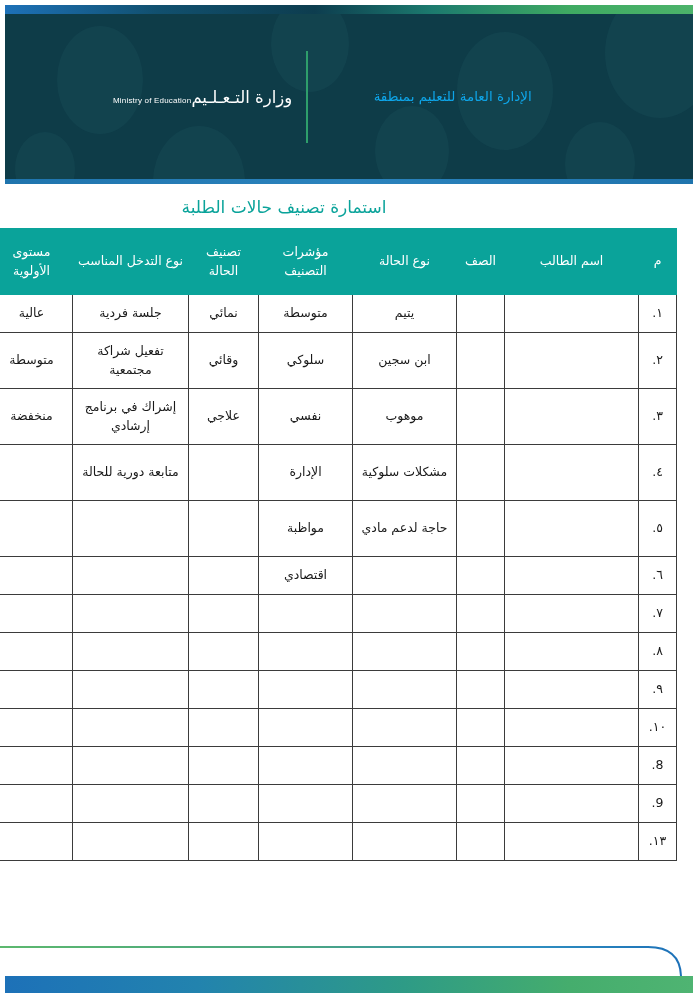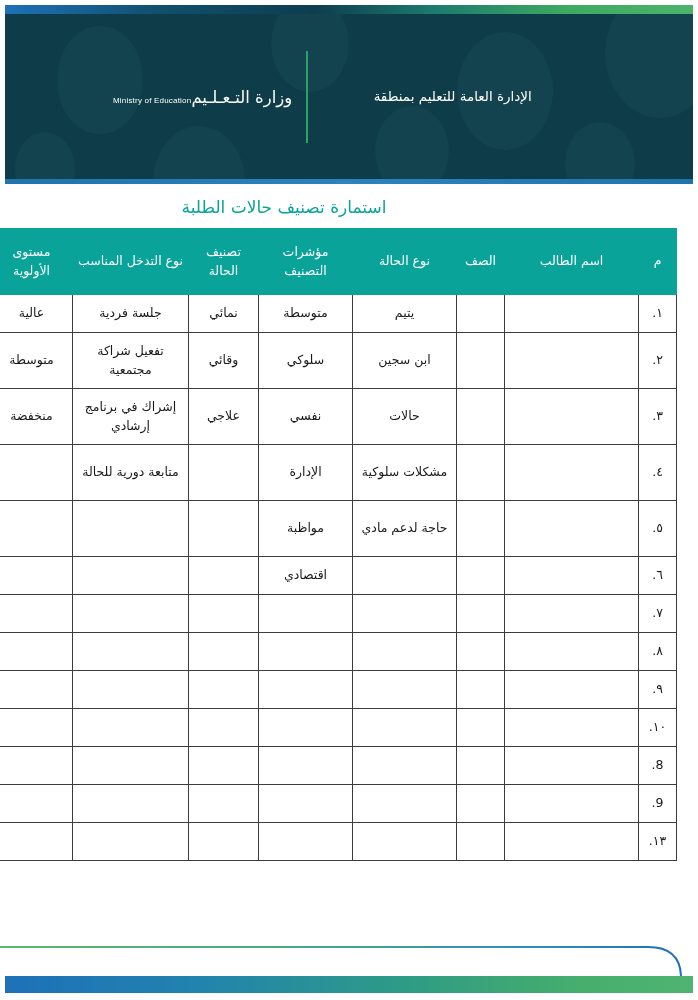--- a/index.html
+++ b/index.html
@@ -114,21 +114,21 @@
   
   .banner-text {
     display: flex;
     flex-direction: column;
     justify-content: center;
     align-items: flex-start;
     text-align: right;
     min-width: 210px;
   }
   .banner-line {
-    color: #ffffff;
+    color: #0ea5e9;
     font-size: 13.5px;
     line-height: 1.35;
     white-space: nowrap;
     direction: rtl;
     width: 100%;
     text-align: right;
   }
   .banner-line.second { margin-top: 26px; }
 
   
@@ -370,21 +370,21 @@
             <td>ابن سجين</td>
             <td>سلوكي</td>
             <td>وقائي</td>
             <td>تفعيل شراكة مجتمعية</td>
             <td>متوسطة</td>
           </tr>
           <tr class="tall">
             <td class="num-cell">٣.</td>
             <td></td>
             <td></td>
-            <td>حالات</td>
+            <td>موهوب</td>
             <td>نفسي</td>
             <td>علاجي</td>
             <td>إشراك في برنامج إرشادي</td>
             <td>منخفضة</td>
           </tr>
           <tr class="tall">
             <td class="num-cell">٤.</td>
             <td></td>
             <td></td>
             <td>مشكلات سلوكية</td>

